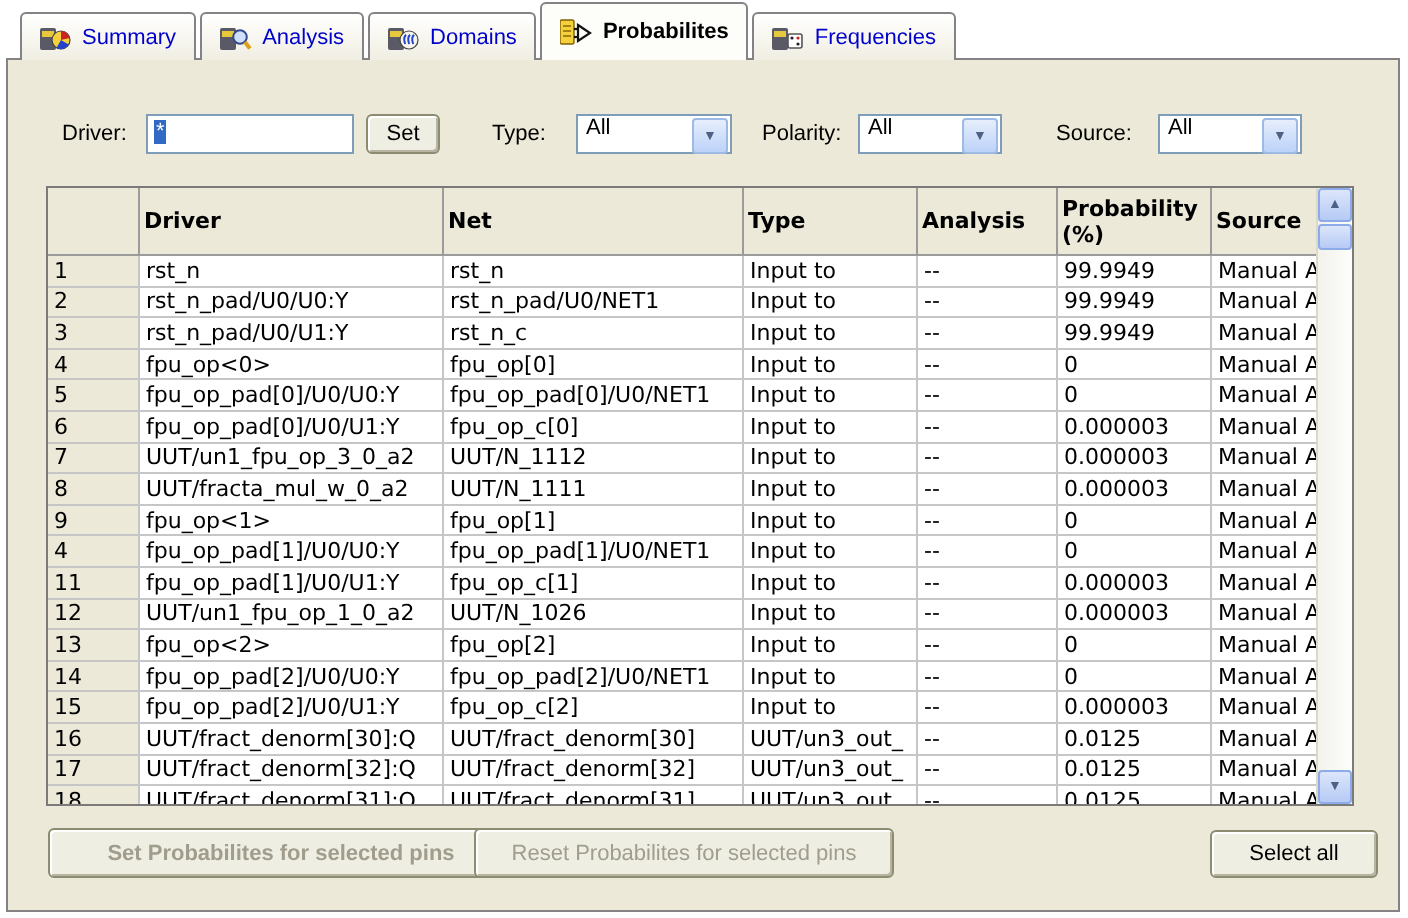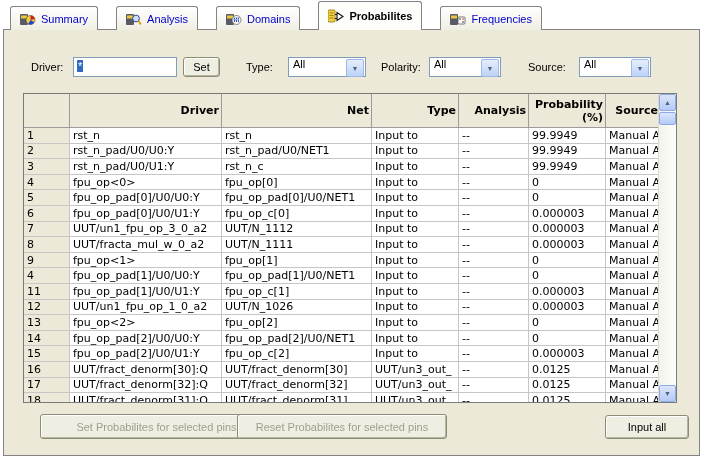--- a/index.html
+++ b/index.html
@@ -1,21 +1,21 @@
 <!DOCTYPE html>
 <html><head>
 <meta charset="utf-8">
 <style>
   html,body{margin:0;padding:0;background:#ffffff;}
   .screen{position:relative;width:704px;height:459px;background:#ffffff;
           font-family:"Liberation Sans",sans-serif;font-size:11px;color:#000;overflow:hidden;}
 
   
   .tabbar{position:absolute;left:10px;top:2px;height:28px;display:flex;align-items:flex-end;z-index:3;}
-  .tab{display:flex;align-items:center;gap:5px;height:23px;padding:0 9px;margin-right:18px;
+  .tab{display:flex;align-items:center;gap:5px;height:23px;padding:0 9px;margin-right:2px;
        background:linear-gradient(#ffffff,#f0eee2);
        border:1px solid #848284;border-bottom:none;border-radius:3px 3px 0 0;
        color:#0000cc;cursor:pointer;white-space:nowrap;}
   .tab.active{height:28px;background:#fdfdfa;font-weight:bold;color:#000;position:relative;z-index:4;}
   .ticon{display:inline-block;width:16px;height:14px;line-height:0;}
 
   
   .panel{position:absolute;left:3px;top:29px;width:697px;height:427px;
          border:1px solid #848284;background:#ece9d8;box-sizing:border-box;}
 
@@ -36,40 +36,40 @@
              color:#4d6185;font-size:7px;}
   .combo.type{left:284px;width:78px;}
   .combo.polarity{left:425px;width:72px;}
   .combo.source{left:575px;width:72px;}
 
   
   .tablewrap{position:absolute;left:19px;top:63px;width:654px;height:310px;box-sizing:border-box;
              border:1px solid #7a7a7a;background:#fff;overflow:hidden;}
   table{border-collapse:separate;border-spacing:0;table-layout:fixed;width:637px;
         font-family:"DejaVu Sans",sans-serif;font-size:11px;}
-  th{height:34px;box-sizing:border-box;background:#ece9d8;font-weight:bold;text-align:right;
+  th{height:34px;box-sizing:border-box;background:#ece9d8;font-weight:bold;text-align:left;
      border-right:1px solid #9b9b9b;border-bottom:1px solid #9b9b9b;padding:0 2px;overflow:hidden;}
   td{height:15.6px;box-sizing:border-box;background:#fff;border-right:1px solid #c6c6c6;
      border-bottom:1px solid #c6c6c6;padding:0 3px;white-space:nowrap;overflow:hidden;vertical-align:middle;}
   td.rownum{background:#ece9d8;}
 
   
   .vscroll{position:absolute;right:0;top:0;bottom:0;width:17px;
            background:linear-gradient(90deg,#f3f3ec,#fdfdfb);border-left:1px solid #dcd9c8;}
   .sbtn{position:absolute;left:0;width:17px;height:17px;box-sizing:border-box;
         background:linear-gradient(#dce6fb,#b6caf5);border:1px solid #8cabe8;border-radius:2px;
         color:#4d6185;font-size:7px;display:flex;align-items:center;justify-content:center;cursor:pointer;}
   .sbtn.up{top:0;}
   .sbtn.down{bottom:0;}
   .sthumb{position:absolute;left:0;top:18px;width:17px;height:13px;box-sizing:border-box;
           background:linear-gradient(#dce6fb,#b6caf5);border:1px solid #8cabe8;border-radius:2px;cursor:grab;}
 
   
   .footbtn{position:absolute;top:384px;height:25px;color:#a19d8d;}
-  .footbtn.b1{left:36px;width:233px;}
+  .footbtn.b1{left:20px;width:233px;font-weight:bold;}
   .footbtn.b2{left:233px;width:210px;}
   .selectall{position:absolute;top:385px;left:601px;width:84px;height:24px;color:#000;}
 </style>
 </head>
 <body>
 
 <div class="screen">
 
   <div class="tabbar">
     <div class="tab">
@@ -350,16 +350,16 @@
       </table>
       <div class="vscroll">
         <div class="sbtn up">▲</div>
         <div class="sthumb"></div>
         <div class="sbtn down">▼</div>
       </div>
     </div>
 
     <button class="btn footbtn b1">Set Probabilites for selected pins</button>
     <button class="btn footbtn b2">Reset Probabilites for selected pins</button>
-    <button class="btn selectall">Input all</button>
+    <button class="btn selectall">Select all</button>
 
   </div>
 </div>
 
 </body></html>

